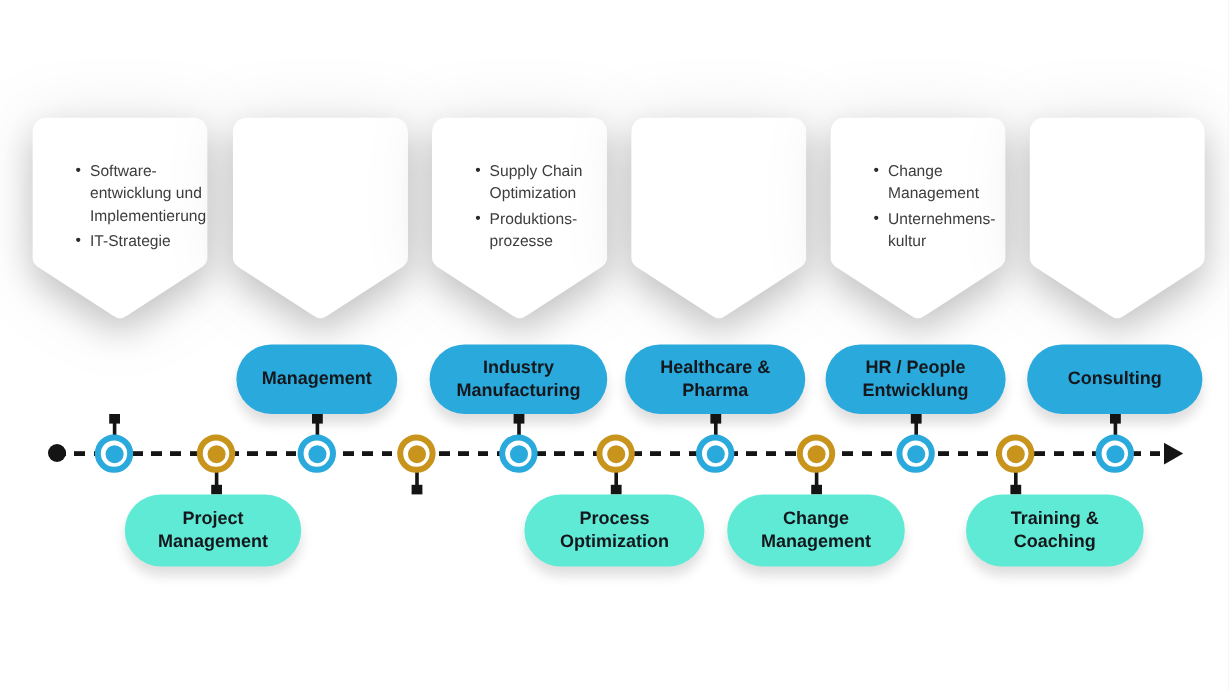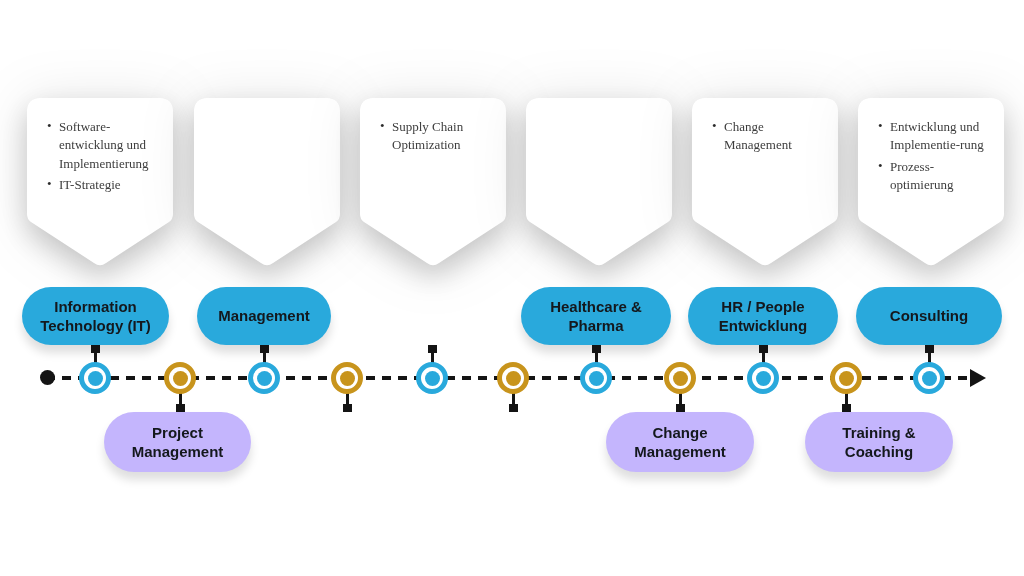--- a/index.html
+++ b/index.html
@@ -4,31 +4,31 @@
 <style>
   html,body{margin:0;padding:0;background:#e8e8e8;}
   .stage{
     position:relative;width:1024px;height:576px;background:#ffffff;
     overflow:hidden;font-family:"Liberation Sans","DejaVu Sans",sans-serif;
   }
   
   .callout{position:absolute;top:98px;width:146px;height:170px;z-index:1;
     filter:drop-shadow(0 12px 14px rgba(0,0,0,0.18)) drop-shadow(0 2px 26px rgba(0,0,0,0.10));}
   .callout svg{position:absolute;inset:0;}
-  .callout ul{position:relative;margin:0;padding:20px 12px 0 20px;list-style:none;font-family:Liberation Serif, serif;}
+  .callout ul{position:relative;margin:16px;padding:20px 12px 0 20px;list-style:none;}
   .callout li{position:relative;padding-left:12px;font-size:13px;line-height:1.42;
     color:#3d3d3d;margin-bottom:3px;width:102px;}
   .callout li::before{content:"•";position:absolute;left:0;top:-1px;color:#2b2b2b;}
   
   .pill{position:absolute;display:flex;align-items:center;justify-content:center;
     text-align:center;font-weight:700;font-size:15px;line-height:1.3;color:#14181d;
     padding:0 10px;box-sizing:border-box;z-index:2;
     box-shadow:0 8px 10px rgba(0,0,0,0.13);}
   .pill.blue{top:287px;height:58px;border-radius:29px;background:#29a9dc;}
-  .pill.gold{top:412px;height:60px;border-radius:30px;background:#c4b5fd;}
+  .pill.gold{top:412px;height:60px;border-radius:30px;background:#5eead4;}
   
   .tl-line{position:absolute;left:46px;top:376px;width:922px;height:4px;z-index:1;
     background:repeating-linear-gradient(90deg,#141414 0 9px,transparent 9px 16px);}
   .tl-start{position:absolute;left:40px;top:370px;width:15px;height:15px;
     border-radius:50%;background:#141414;z-index:3;}
   .tl-arrow{position:absolute;left:970px;top:369px;width:0;height:0;z-index:3;
     border-left:16px solid #141414;border-top:9px solid transparent;border-bottom:9px solid transparent;}
   .node{position:absolute;top:362px;width:32px;height:32px;border-radius:50%;
     background:#ffffff;box-sizing:border-box;z-index:3;display:flex;
     align-items:center;justify-content:center;}
@@ -64,50 +64,48 @@
       <path d="M14,0 H132 Q146,0 146,14 V116 Q146,121 142,124 L79,165 Q73,169.5 67,165 L4,124 Q0,121 0,116 V14 Q0,0 14,0 Z" fill="#ffffff"></path>
     </svg>
   </div>
 
   <div class="callout" style="left:360px">
     <svg width="146" height="170" viewBox="0 0 146 170">
       <path d="M14,0 H132 Q146,0 146,14 V116 Q146,121 142,124 L79,165 Q73,169.5 67,165 L4,124 Q0,121 0,116 V14 Q0,0 14,0 Z" fill="#ffffff"></path>
     </svg>
     <ul>
       <li>Supply Chain Optimization</li>
+      <li>Produktions-prozesse</li>
     </ul>
   </div>
 
   <div class="callout" style="left:526px">
     <svg width="146" height="170" viewBox="0 0 146 170">
       <path d="M14,0 H132 Q146,0 146,14 V116 Q146,121 142,124 L79,165 Q73,169.5 67,165 L4,124 Q0,121 0,116 V14 Q0,0 14,0 Z" fill="#ffffff"></path>
     </svg>
   </div>
 
   <div class="callout" style="left:692px">
     <svg width="146" height="170" viewBox="0 0 146 170">
       <path d="M14,0 H132 Q146,0 146,14 V116 Q146,121 142,124 L79,165 Q73,169.5 67,165 L4,124 Q0,121 0,116 V14 Q0,0 14,0 Z" fill="#ffffff"></path>
     </svg>
     <ul>
       <li>Change Management</li>
+      <li>Unternehmens-kultur</li>
     </ul>
   </div>
 
   <div class="callout" style="left:858px">
     <svg width="146" height="170" viewBox="0 0 146 170">
       <path d="M14,0 H132 Q146,0 146,14 V116 Q146,121 142,124 L79,165 Q73,169.5 67,165 L4,124 Q0,121 0,116 V14 Q0,0 14,0 Z" fill="#ffffff"></path>
     </svg>
-    <ul>
-      <li>Entwicklung und Implementie-rung</li>
-      <li>Prozess-optimierung</li>
-    </ul>
   </div>
 
-  <div class="pill blue" style="left:22px;width:147px">Information Technology (IT)</div>
   <div class="pill blue" style="left:197px;width:134px">Management</div>
+  <div class="pill blue" style="left:358px;width:148px">Industry Manufacturing</div>
   <div class="pill blue" style="left:521px;width:150px">Healthcare &amp; Pharma</div>
   <div class="pill blue" style="left:688px;width:150px">HR / People Entwicklung</div>
   <div class="pill blue" style="left:856px;width:146px">Consulting</div>
 
   <div class="tl-line"></div>
   <div class="tl-start"></div>
   <div class="tl-arrow"></div>
 
   <div class="cap up" style="left:91px"></div>
     <div class="conn up" style="left:94px"></div>
@@ -139,16 +137,17 @@
   <div class="node gold" style="left:331px"></div>
   <div class="node blue" style="left:416px"></div>
   <div class="node gold" style="left:497px"></div>
   <div class="node blue" style="left:580px"></div>
   <div class="node gold" style="left:664px"></div>
   <div class="node blue" style="left:747px"></div>
   <div class="node gold" style="left:830px"></div>
   <div class="node blue" style="left:913px"></div>
 
   <div class="pill gold" style="left:104px;width:147px">Project Management</div>
+  <div class="pill gold" style="left:437px;width:150px">Process Optimization</div>
   <div class="pill gold" style="left:606px;width:148px">Change Management</div>
   <div class="pill gold" style="left:805px;width:148px">Training &amp; Coaching</div>
 
 </div>
 
 </body></html>

